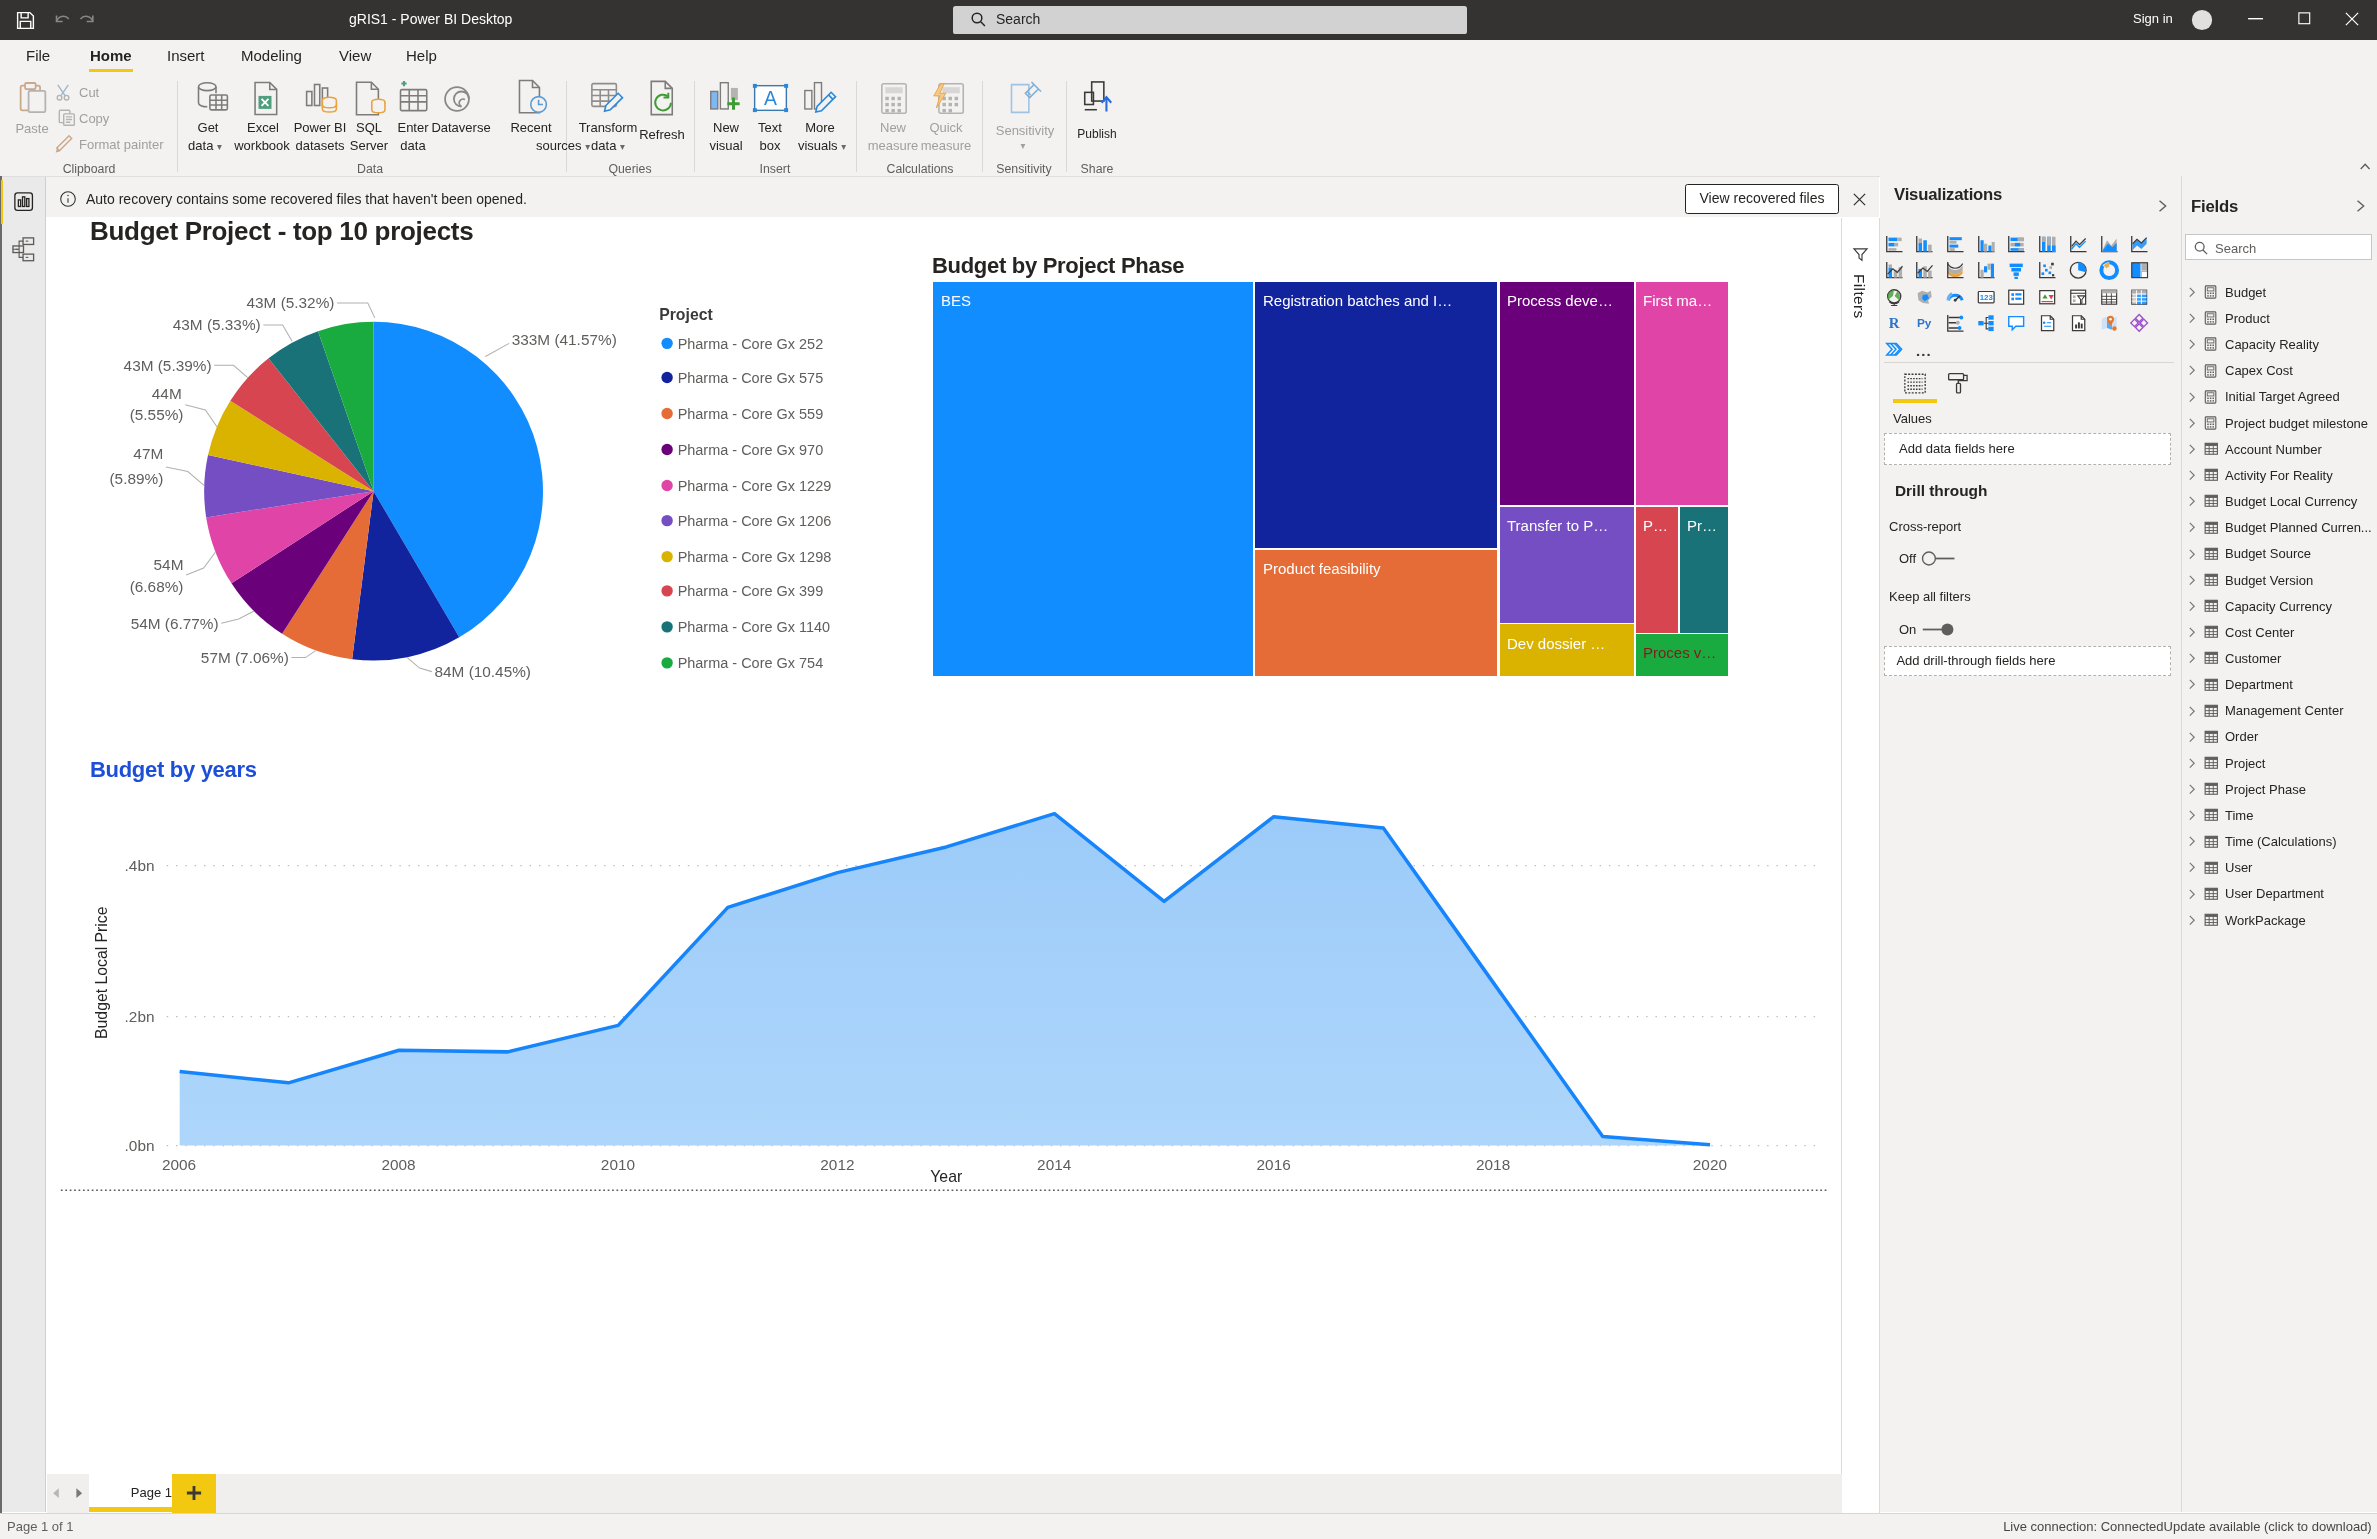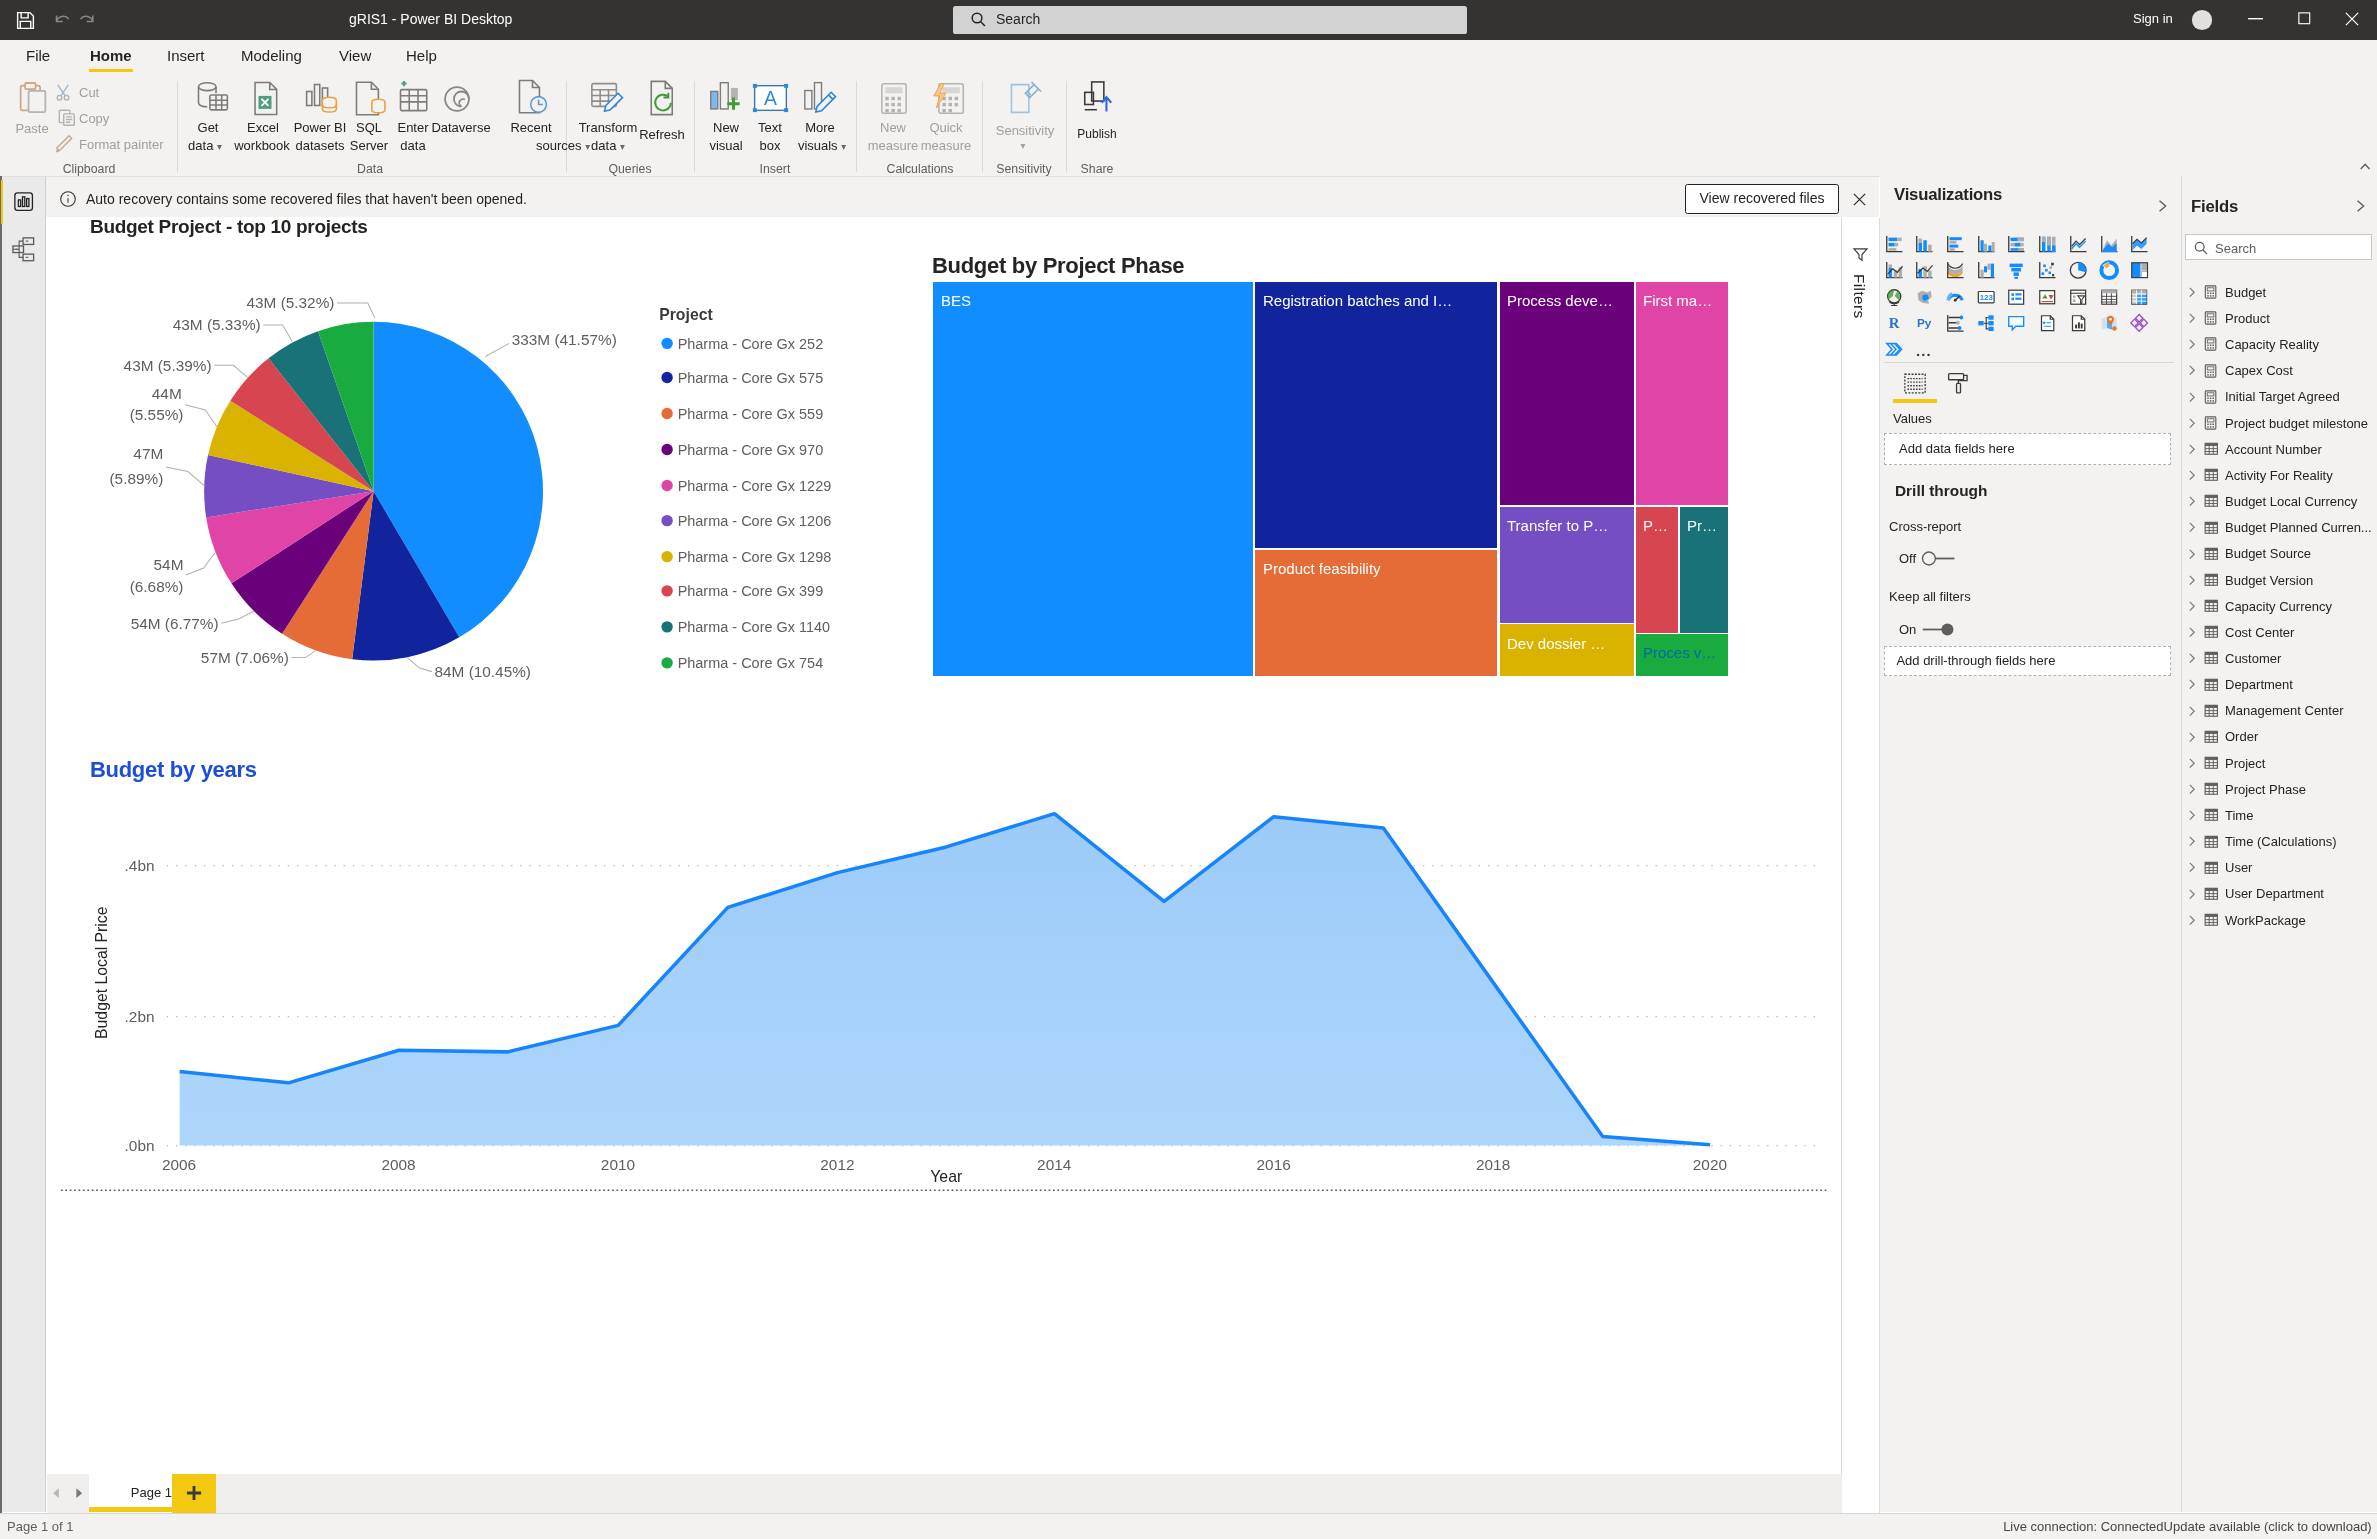--- a/index.html
+++ b/index.html
@@ -277,21 +277,21 @@
  <rect x="12.5" y="19.5" width="12" height="7.5"></rect>
     <path d="M15.5 23.2 h3" stroke-width="1.2"></path>
  <path d="M12.5 4.7 h-4.5 v18.5 h4.5 M8 14 h-7 v0" stroke-width="1.3"></path>
 </svg>
 
 <div class="a" style="left:47px;top:218px;width:1795px;height:1256px;background:#fff"></div>
 <svg class="a" style="left:47px;top:1189px" width="1795" height="2.6" viewBox="0 0 2044 3">
     <line x1="0" y1="1.5" x2="2044" y2="1.5" stroke="#5a5a5a" stroke-width="1.6" stroke-dasharray="2 3.1"></line>
   </svg>
 
-<div class="a" style="left:90px;top:216px;font-size:19px;font-weight:bold;letter-spacing:-0.3px;color:#252423">Budget Project - top 10 projects</div>
+<div class="a" style="left:90px;top:216px;font-size:26px;font-weight:bold;letter-spacing:-0.3px;color:#252423">Budget Project - top 10 projects</div>
 <svg class="a" style="left:0;top:0" width="2377" height="1539" viewBox="0 0 2708 1753">
 <g>
 <path d="M425.6 559.4 L425.6 366.4 A193 193 0 0 1 523.2 725.9 Z" fill="#118DFF"></path>
 <path d="M425.6 559.4 L523.2 725.9 A193 193 0 0 1 401.2 750.9 Z" fill="#12239E"></path>
 <path d="M425.6 559.4 L401.2 750.9 A193 193 0 0 1 321.4 721.9 Z" fill="#E66C37"></path>
 <path d="M425.6 559.4 L321.4 721.9 A193 193 0 0 1 263.7 664.4 Z" fill="#6B007B"></path>
 <path d="M425.6 559.4 L263.7 664.4 A193 193 0 0 1 234.9 589.3 Z" fill="#E044A7"></path>
 <path d="M425.6 559.4 L234.9 589.3 A193 193 0 0 1 237.0 518.3 Z" fill="#744EC2"></path>
 <path d="M425.6 559.4 L237.0 518.3 A193 193 0 0 1 262.4 456.4 Z" fill="#D9B300"></path>
 <path d="M425.6 559.4 L262.4 456.4 A193 193 0 0 1 305.9 408.0 Z" fill="#D64550"></path>
@@ -363,21 +363,21 @@
 <div class="a" style="left:1636px;top:634px;width:92px;height:42px;background:#1AAB40"></div>
 <div class="a" style="left:941px;top:292px;font-size:15px;color:#fff">BES</div>
 <div class="a" style="left:1263px;top:292px;font-size:15px;color:#fff">Registration batches and I…</div>
 <div class="a" style="left:1263px;top:560px;font-size:15px;color:#fff">Product feasibility</div>
 <div class="a" style="left:1507px;top:292px;font-size:15px;color:#fff">Process deve…</div>
 <div class="a" style="left:1643px;top:292px;font-size:15px;color:#fff">First ma…</div>
 <div class="a" style="left:1507px;top:517px;font-size:15px;color:#fff">Transfer to P…</div>
 <div class="a" style="left:1643px;top:517px;font-size:15px;color:#fff">P…</div>
 <div class="a" style="left:1687px;top:517px;font-size:15px;color:#fff">Pr…</div>
 <div class="a" style="left:1507px;top:635px;font-size:15px;color:#fff">Dev dossier …</div>
-<div class="a" style="left:1643px;top:644px;font-size:15px;color:#0369a1">Proces v…</div>
+<div class="a" style="left:1643px;top:644px;font-size:15px;color:#7f1d1d">Proces v…</div>
 
 <div class="a" style="left:90px;top:757px;font-size:22px;font-weight:bold;letter-spacing:-0.3px;color:#1d4ed8">Budget by years</div>
 <svg class="a" style="left:0;top:0" width="2377" height="1539" viewBox="0 0 2708 1753">
 <defs>
 <linearGradient id="ag" x1="0" y1="0" x2="0" y2="1">
  <stop offset="0" stop-color="#9ccbf9"></stop>
         <stop offset="1" stop-color="#aed6fb"></stop>
 </linearGradient>
 </defs>
 <g stroke="#bdbbb9" stroke-width="1.4" stroke-dasharray="1.6 9">

